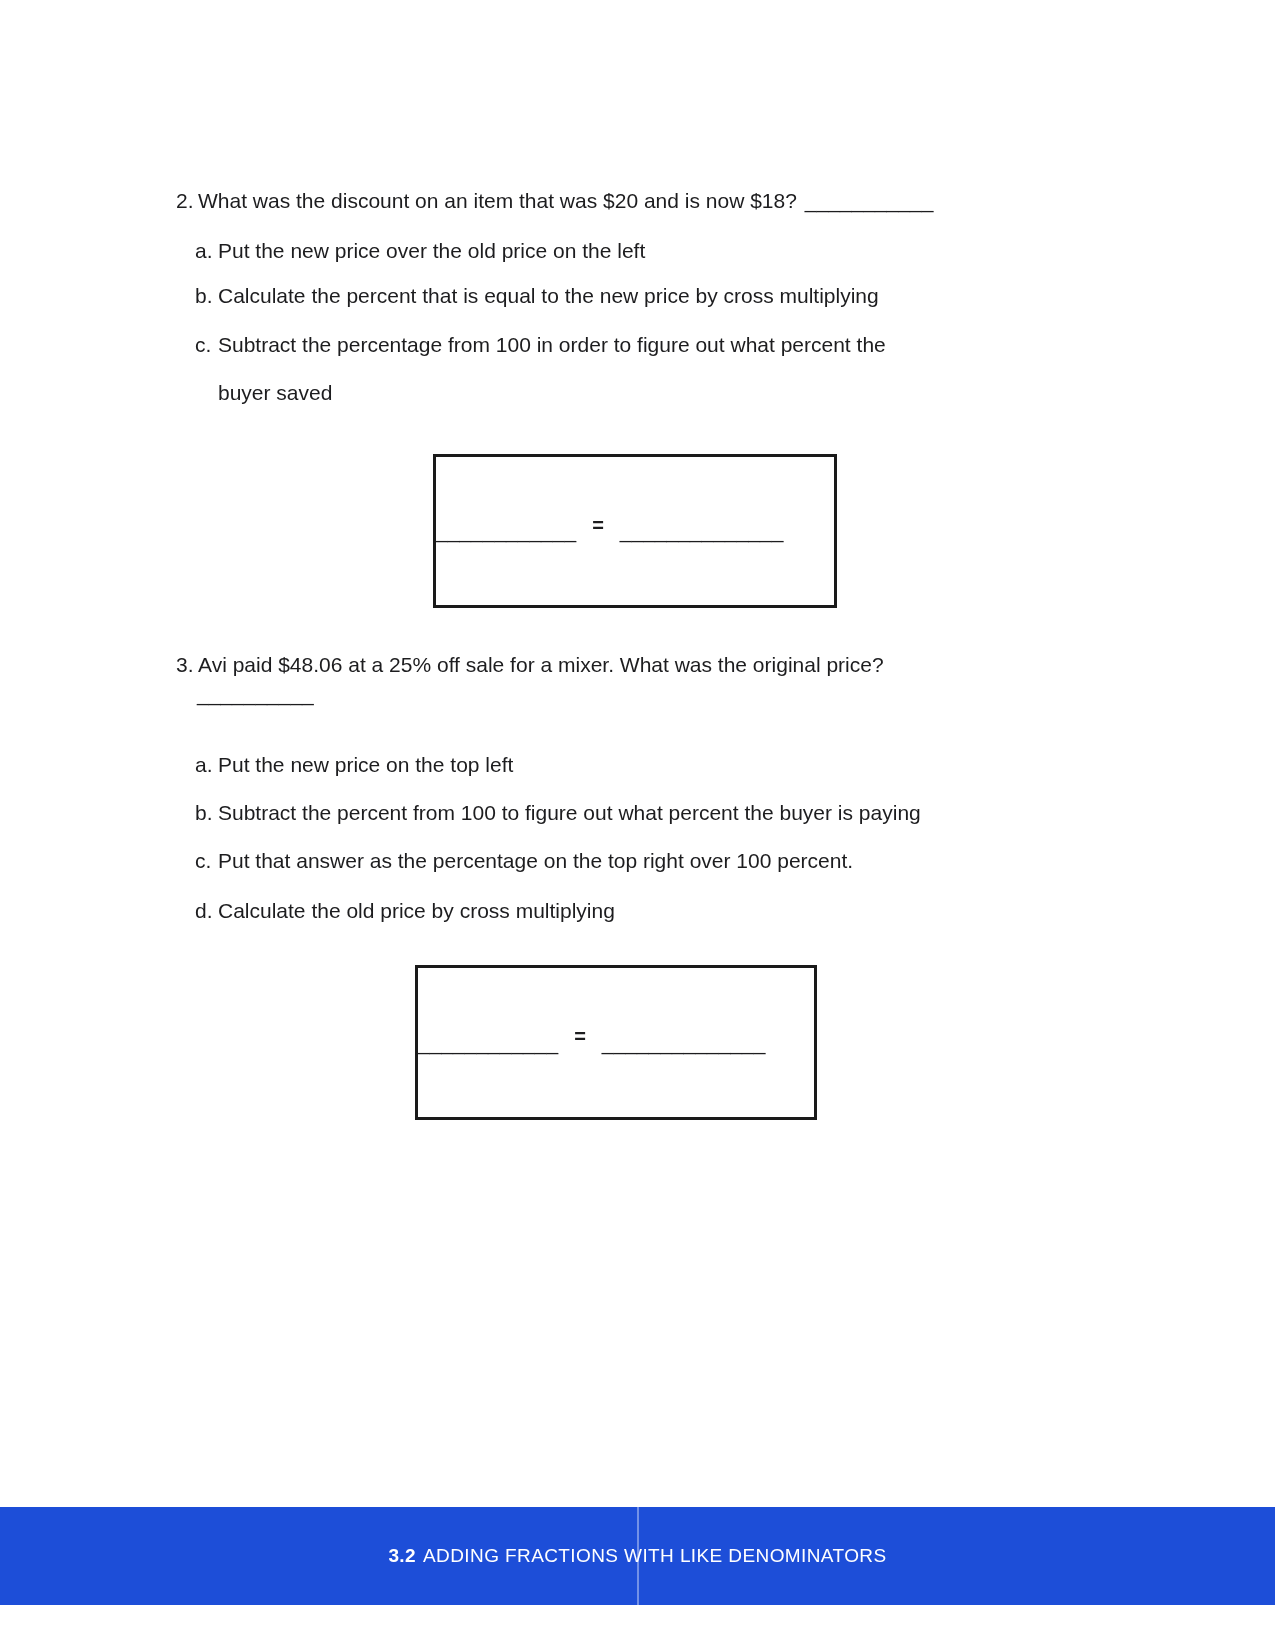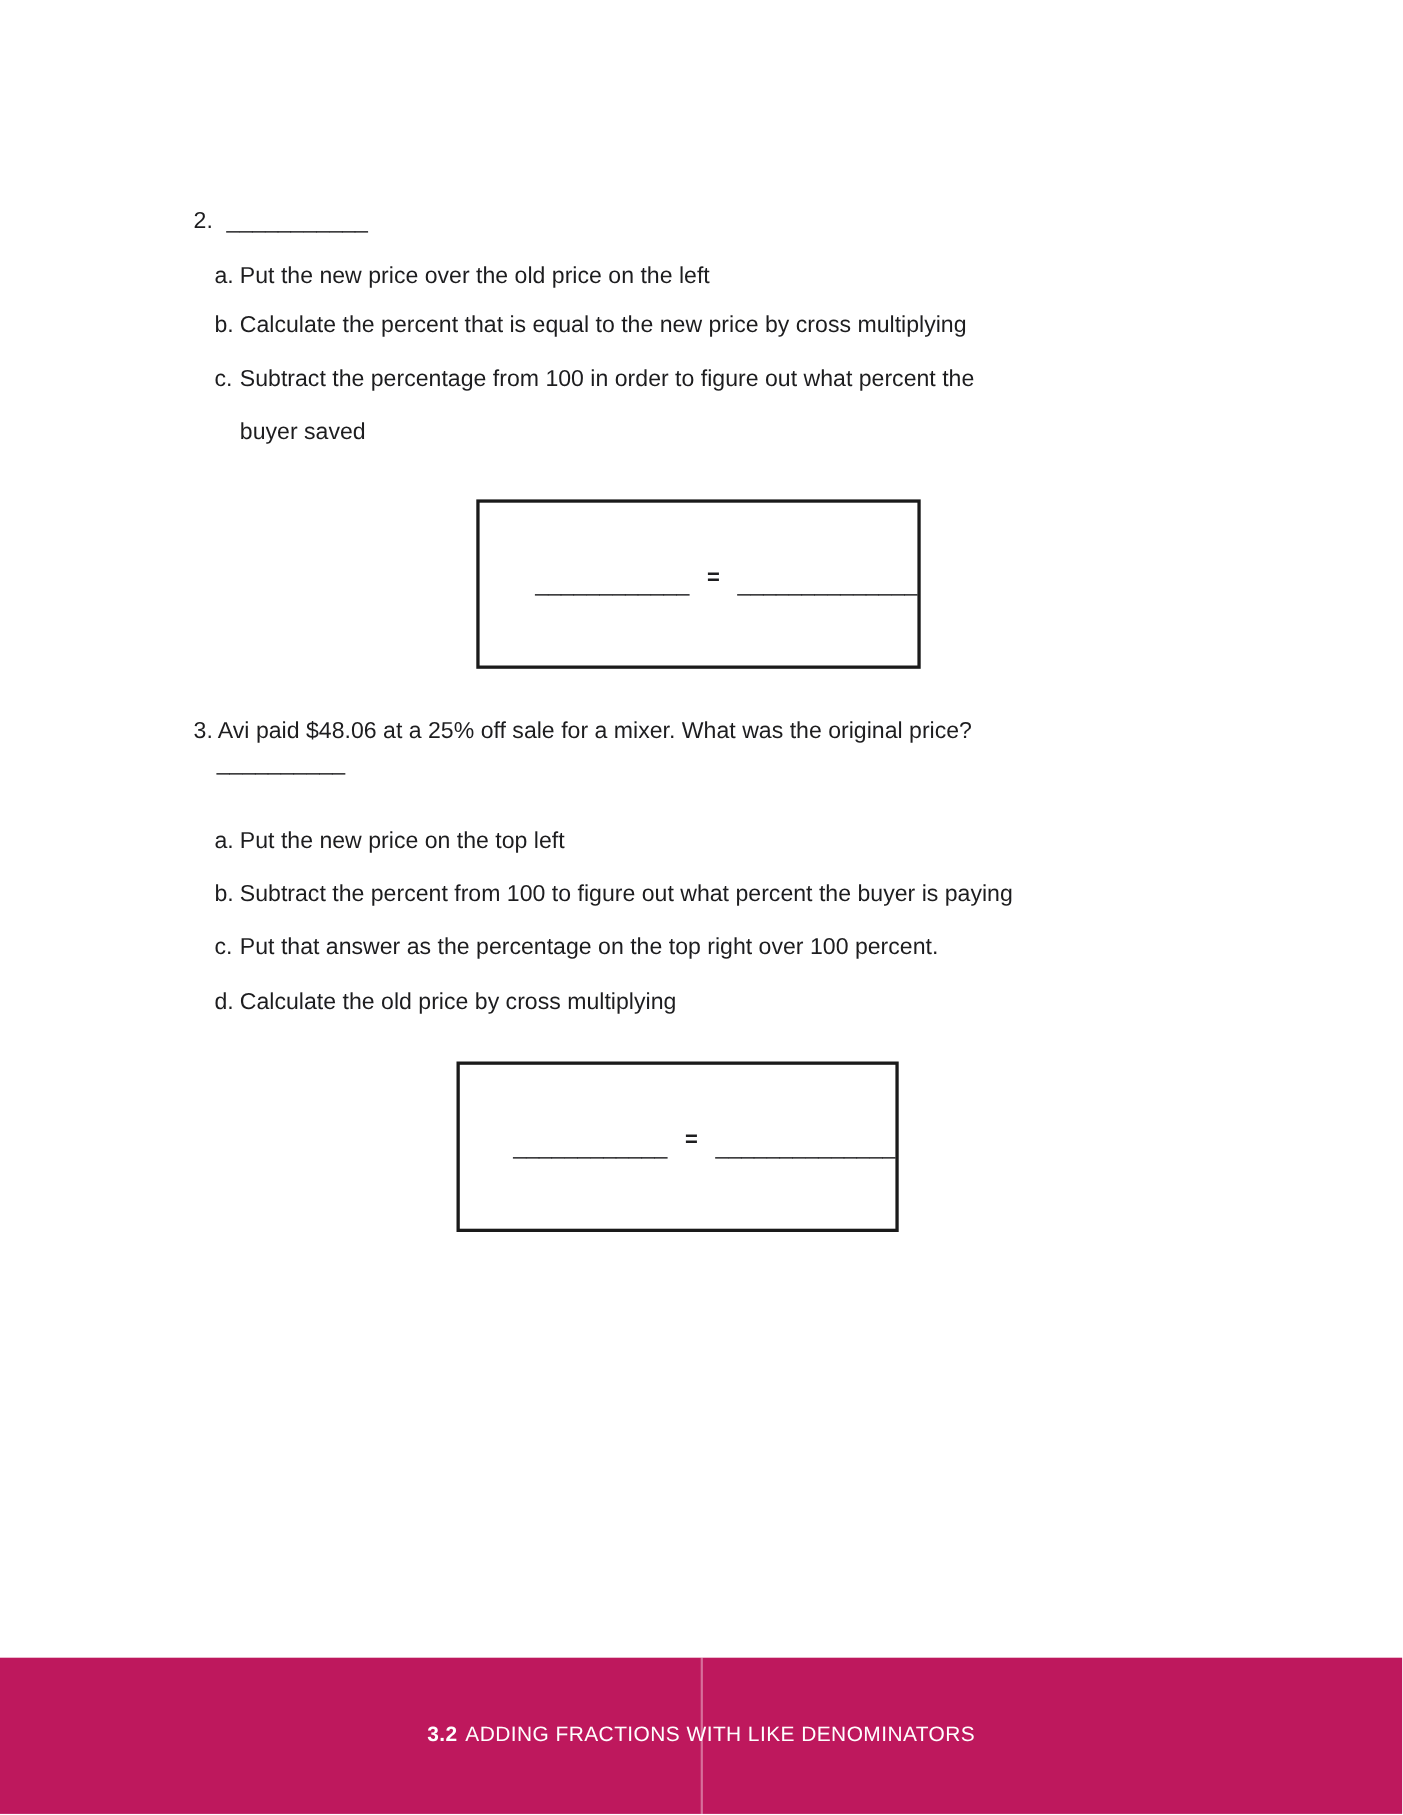--- a/index.html
+++ b/index.html
@@ -50,36 +50,36 @@
     font-size: 21px;
     line-height: 28px;
   }
   .eqbox {
     position: absolute;
     box-sizing: border-box;
     border: 3px solid #1a1a1a;
     background: #ffffff;
     display: flex;
     align-items: center;
-    justify-content: flex-end;
+    justify-content: flex-start;
     gap: 16px;
     font-size: 21px;
   }
   .eqbox .equals {
     font-size: 20px;
     font-weight: 600;
     transform: translateY(-6px);
   }
   .footer {
     position: absolute;
     left: 0;
     top: 1507px;
     width: 100%;
-    height: 142px;
-    background: #be185d;
+    height: 98px;
+    background: #1d4ed8;
     display: flex;
     align-items: center;
     justify-content: center;
   }
   .footer-divider {
     position: absolute;
     left: 637px;
     top: 0;
     width: 2px;
     height: 100%;
@@ -97,20 +97,21 @@
   .footer-text .fnum { font-weight: bold; margin-right: 7px; }
 </style>
 </head>
 <body>
 
 <div class="page">
 
 
   <div class="line main" style="top:187px;">
     <span class="num">2.</span>
+    <span class="qtext">What was the discount on an item that was $20 and is now $18?</span>
     <span class="blank ansblank">___________</span>
   </div>
 
   <div class="line sub" style="top:237px;">
     <span class="num">a.</span>
     <span class="qtext">Put the new price over the old price on the left</span>
   </div>
 
   <div class="line sub" style="top:282px;">
     <span class="num">b.</span>

